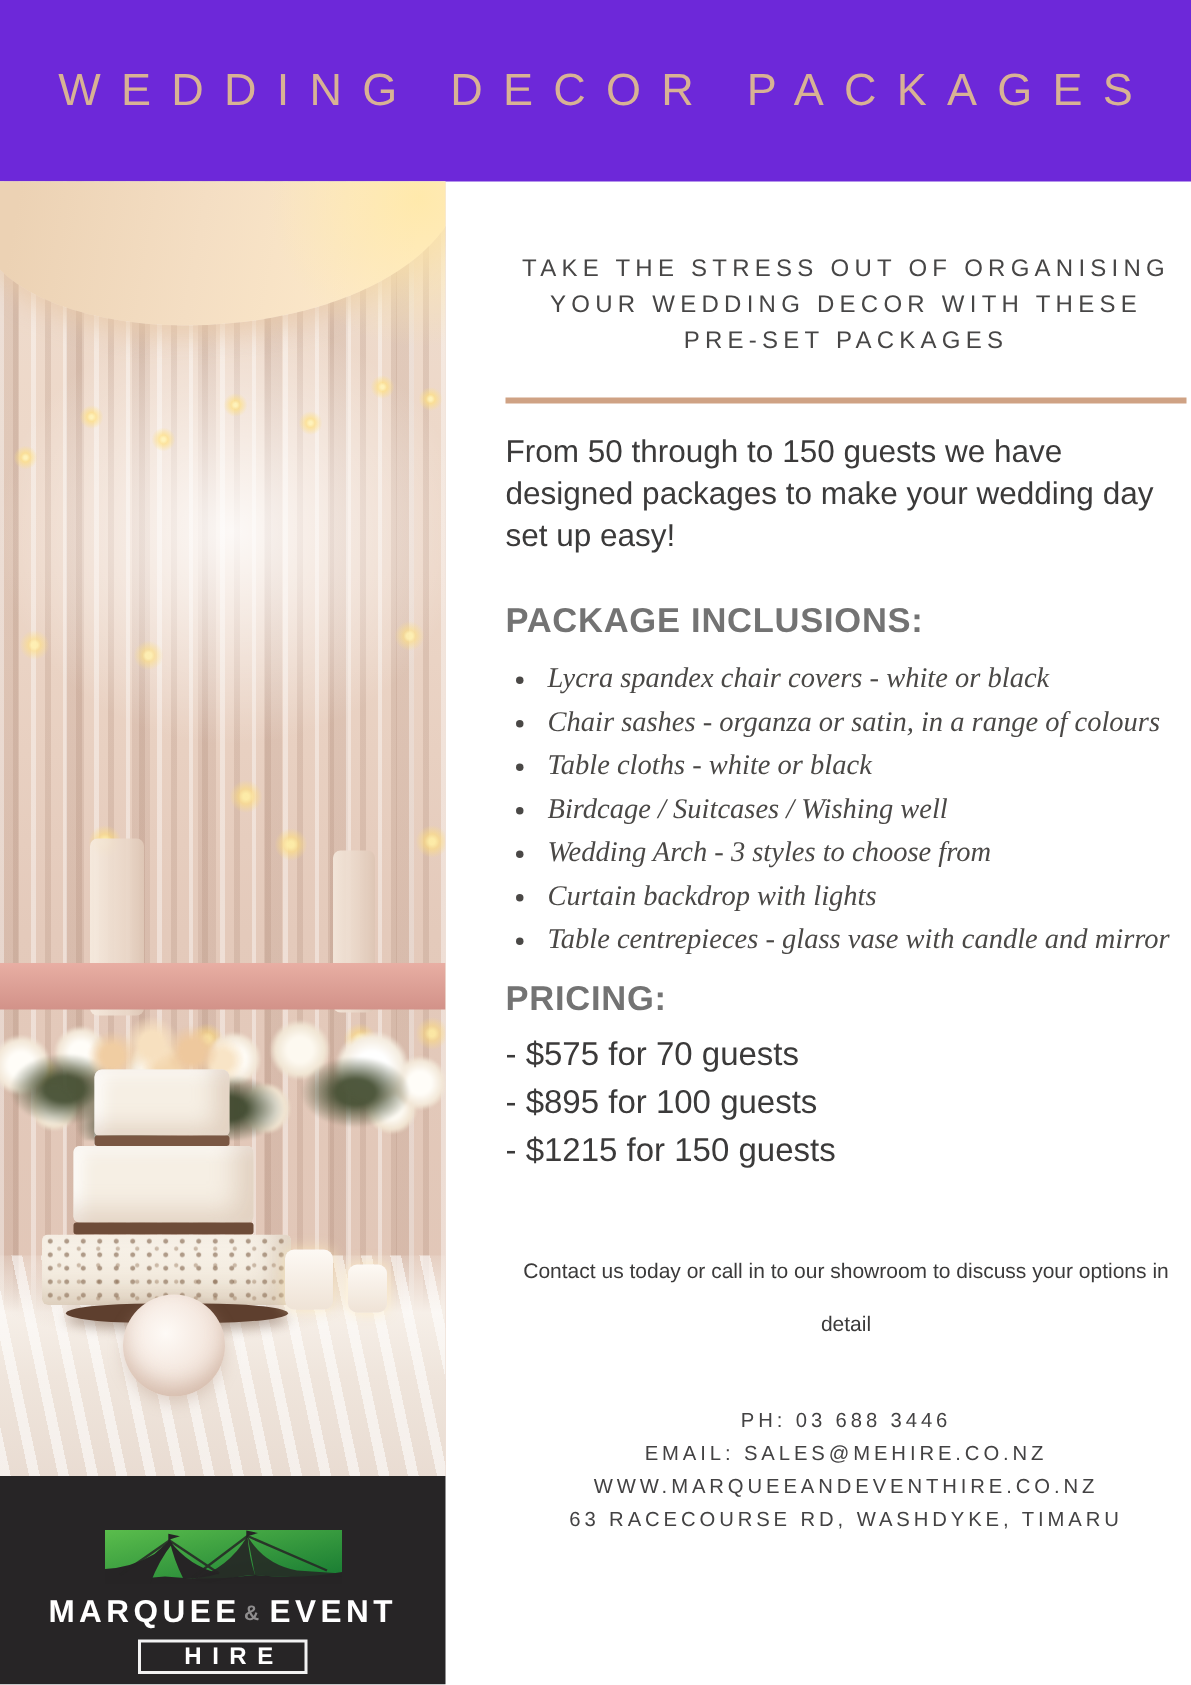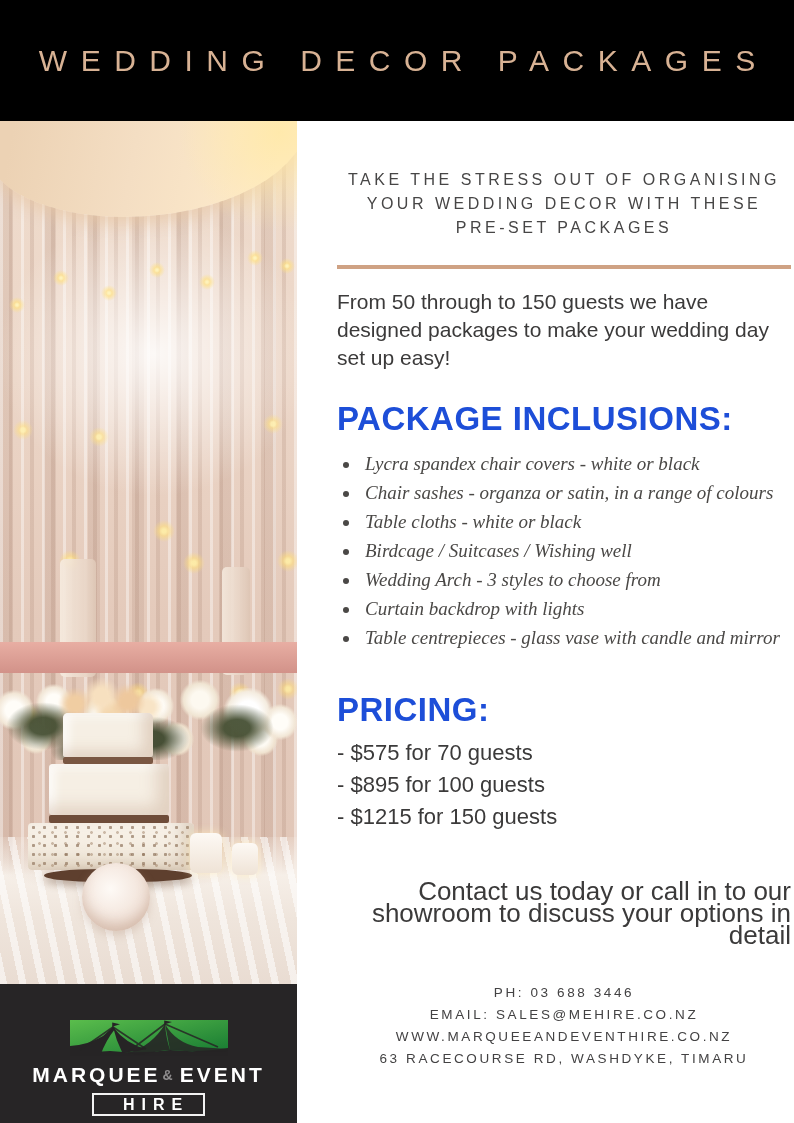--- a/index.html
+++ b/index.html
@@ -4,21 +4,21 @@
 <style>
   html,body{margin:0;padding:0;}
   body{
     width:794px;height:1123px;position:relative;overflow:hidden;
     background:#ffffff;font-family:"Liberation Sans",sans-serif;
     -webkit-font-smoothing:antialiased;
   }
   
   .header{
     position:absolute;left:0;top:0;width:794px;height:121px;
-    background:#000000;display:flex;align-items:center;justify-content:center;
+    background:#6d28d9;display:flex;align-items:center;justify-content:center;
   }
   .header h1{
     margin:0;font-size:30px;font-weight:500;color:#d8b294;
     letter-spacing:0.45em;text-indent:0.45em;white-space:nowrap;
   }
   
   .photo{
     position:absolute;left:0;top:121px;width:297px;height:863px;overflow:hidden;
     background:#e7d3c5;
   }
@@ -158,33 +158,33 @@
     margin:47px 0 0 0;text-align:center;color:#474646;
     font-size:16px;line-height:24px;letter-spacing:3.5px;font-weight:500;
   }
   .divider{
     margin:25px 0 0 0;border:none;height:4px;background:#cfa284;width:100%;
   }
   .lead{
     margin:19px 0 0 0;font-size:21px;line-height:28px;color:#3b3a3a;
   }
   .section-h{
-    margin:28px 0 0 0;font-size:33px;font-weight:600;color:#1d4ed8;letter-spacing:.5px;
+    margin:28px 0 0 0;font-size:23px;font-weight:600;color:#737373;letter-spacing:.5px;
   }
   .inclusions-list{
     margin:13px 0 0 0;padding:0 0 0 24px;
     font-family:Liberation Serif, serif;font-style:italic;
     font-size:19px;line-height:26px;color:#4a4846;
   }
   .inclusions-list li{margin:0 0 3px 0;padding-left:4px;}
-  .pricing-h{margin-top:40px;}
+  .pricing-h{margin-top:12px;}
   .price-line{margin:5px 0 0 0;font-size:22px;line-height:27px;color:#3b3a3a;}
   .price-line.first{margin-top:10px;}
   .cta{
-    margin:50px 0 0 0;text-align:right;font-size:26px;line-height:22px;color:#3b3a3a;
+    margin:50px 0 0 0;text-align:center;font-size:14px;line-height:35px;color:#3b3a3a;
   }
   .info{
     margin:36px 0 0 0;text-align:center;color:#434243;
     font-size:13.5px;line-height:22px;letter-spacing:2.6px;
   }
   .info p{margin:0;white-space:nowrap;}
 </style>
 </head>
 <body>
 

